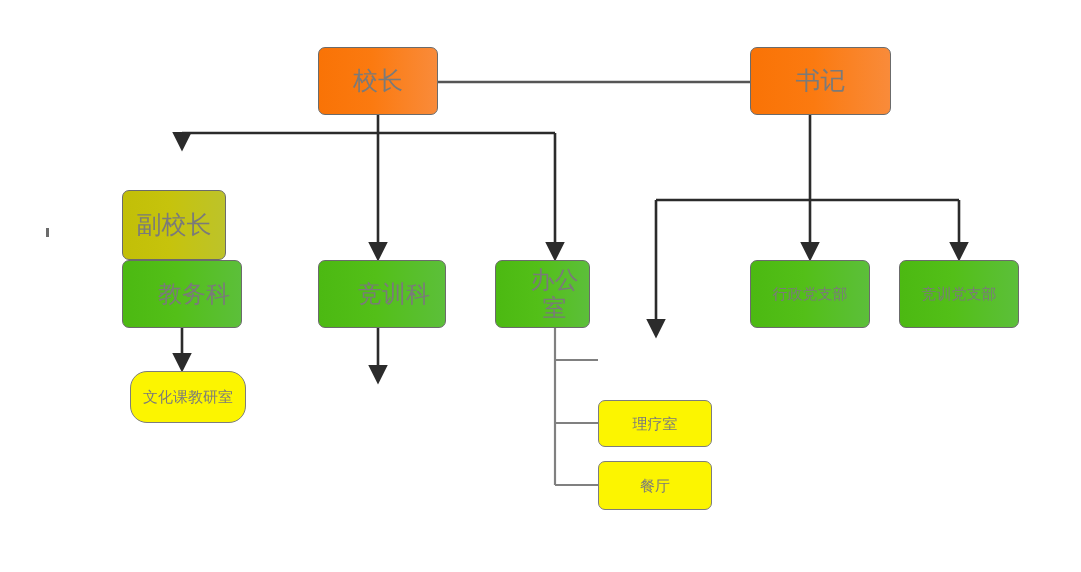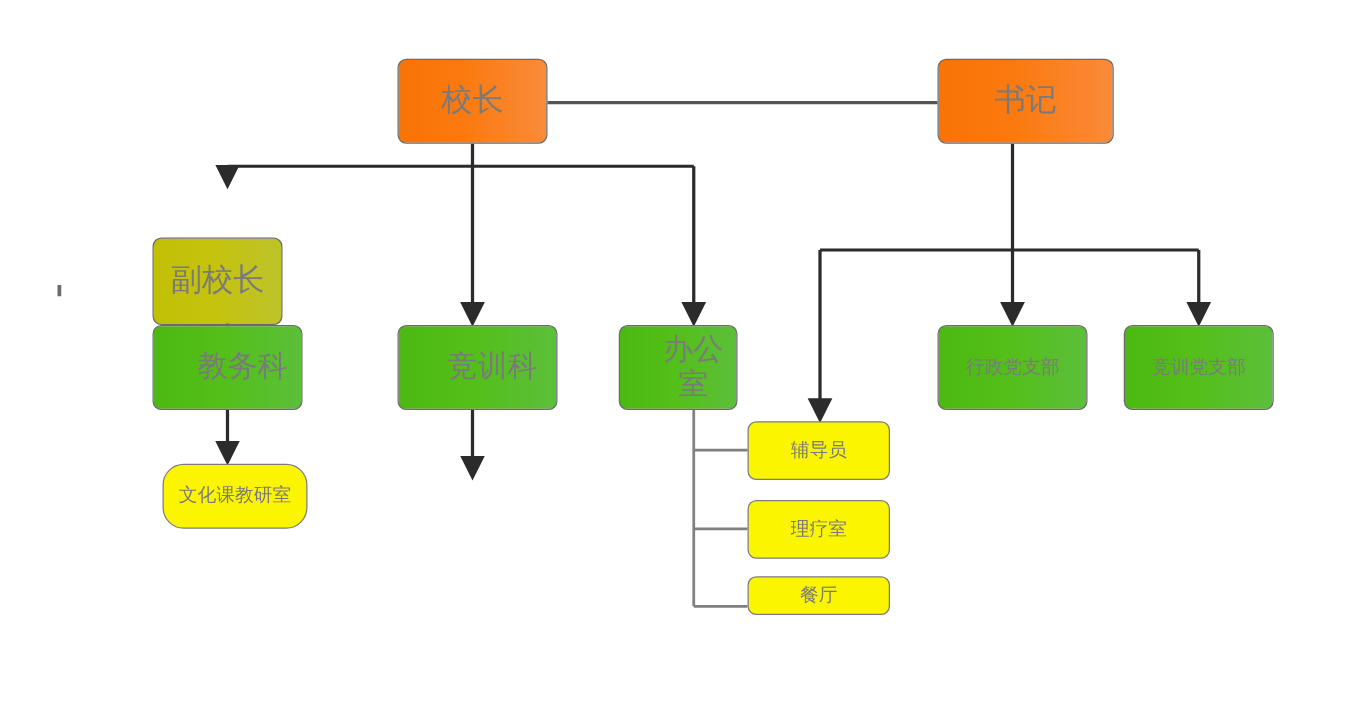--- a/index.html
+++ b/index.html
@@ -108,17 +108,16 @@
 
   <div class="node node-orange" style="left:318px; top:47px;  width:120px; height:68px;">校长</div>
   <div class="node node-orange" style="left:750px; top:47px;  width:141px; height:68px;">书记</div>
   <div class="node node-olive" style="left:122px; top:150px; width:104px; height:70px;margin-top:40px;">副校长</div>
   <div class="node node-green" style="left:122px; top:260px; width:120px; height:68px;">教务科</div>
   <div class="node node-green" style="left:318px; top:260px; width:128px; height:68px;">竞训科</div>
   <div class="node node-green" style="left:495px; top:260px; width:95px; height:68px;">办公室</div>
   <div class="node node-green-sm" style="left:899px; top:260px; width:120px; height:68px;">竞训党支部</div>
   <div class="node node-green-sm" style="left:750px; top:260px; width:120px; height:68px;">行政党支部</div>
   <div class="node node-yellow" style="left:130px; top:371px; width:116px; height:52px;border-radius:17px;">文化课教研室</div>
-  <div class="node node-yellow" style="left:598px; top:337px; width:114px; height:47px;">辅导员</div>
   <div class="node node-yellow" style="left:598px; top:400px; width:114px; height:47px;">理疗室</div>
-  <div class="node node-yellow" style="left:598px; top:461px; width:114px; height:31px;text-align:right;">餐厅</div>
+  <div class="node node-yellow" style="left:598px; top:461px; width:114px; height:49px;text-align:right;">餐厅</div>
 
 </div>
 
 </body></html>

